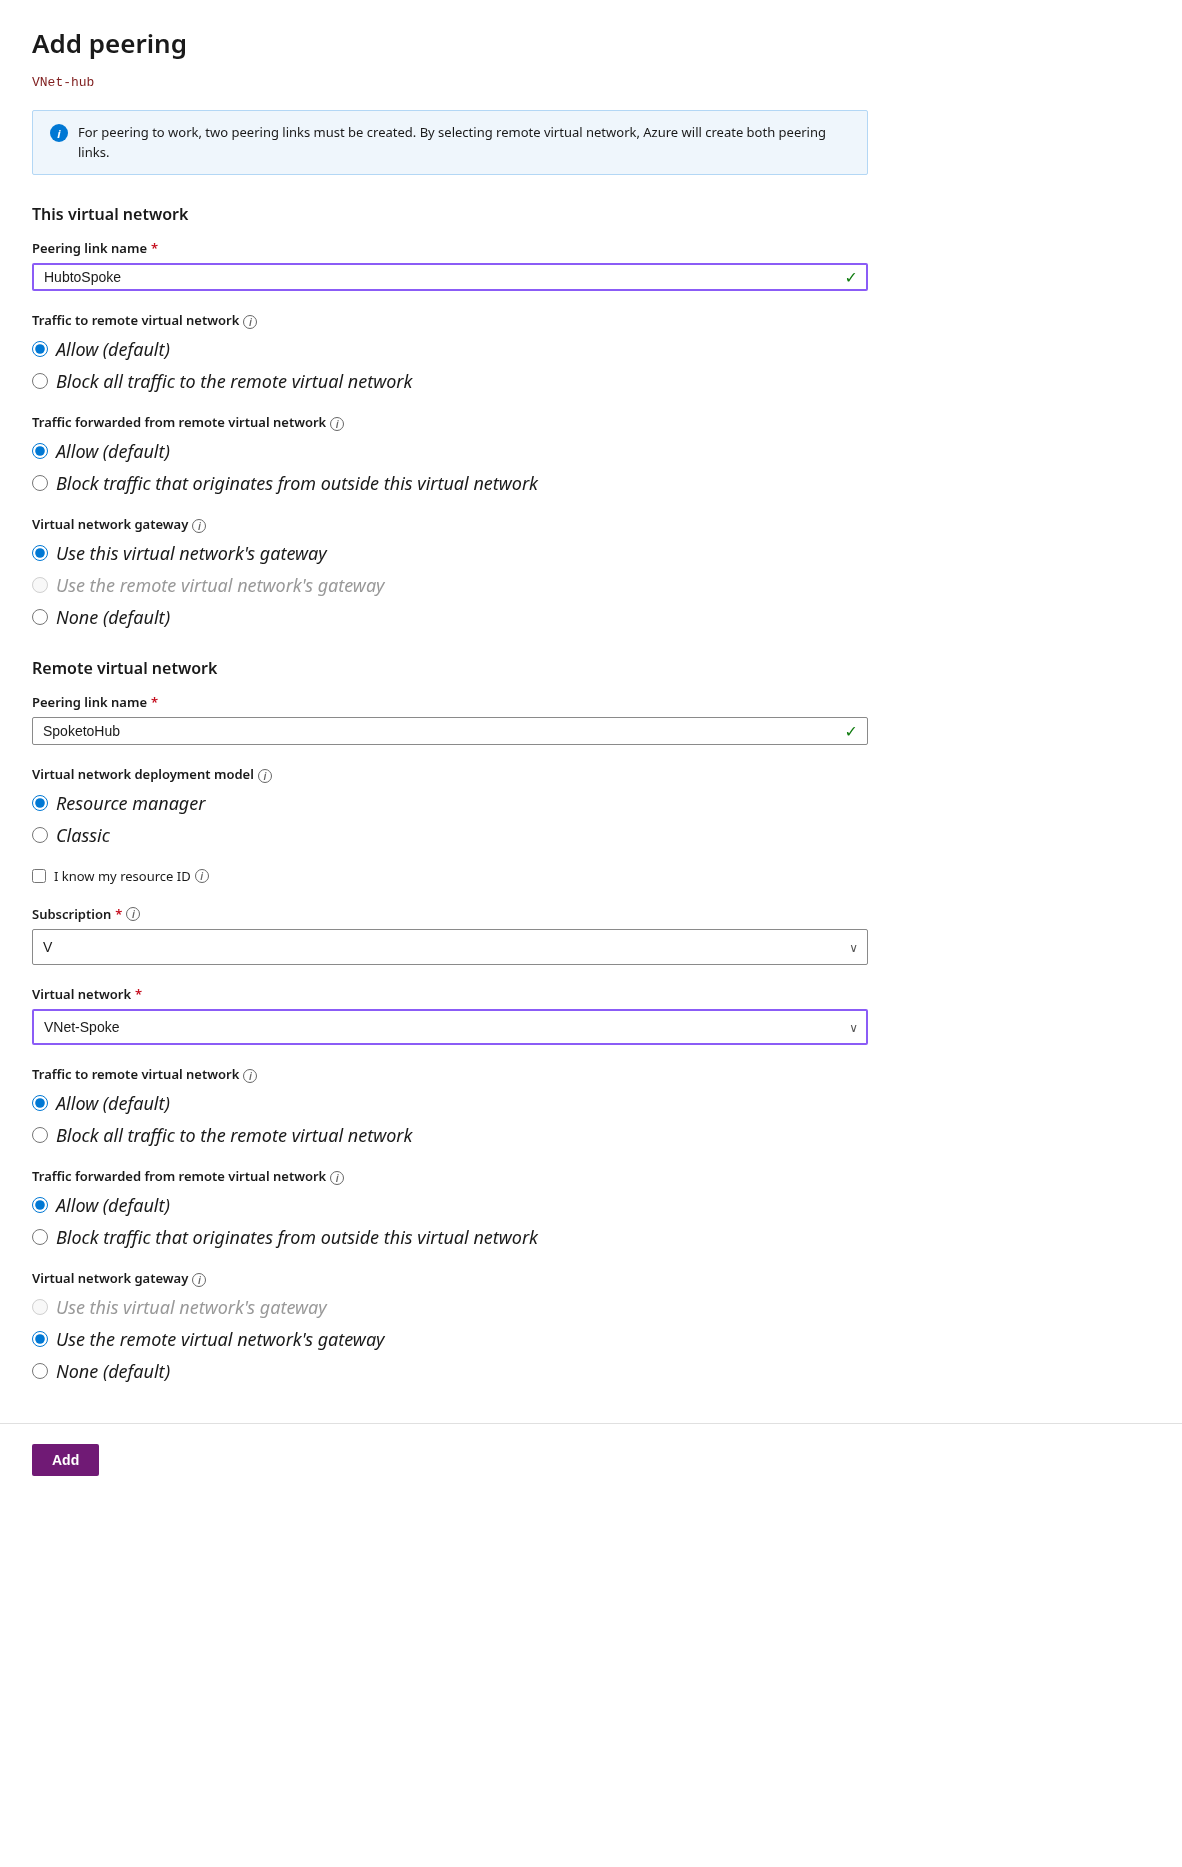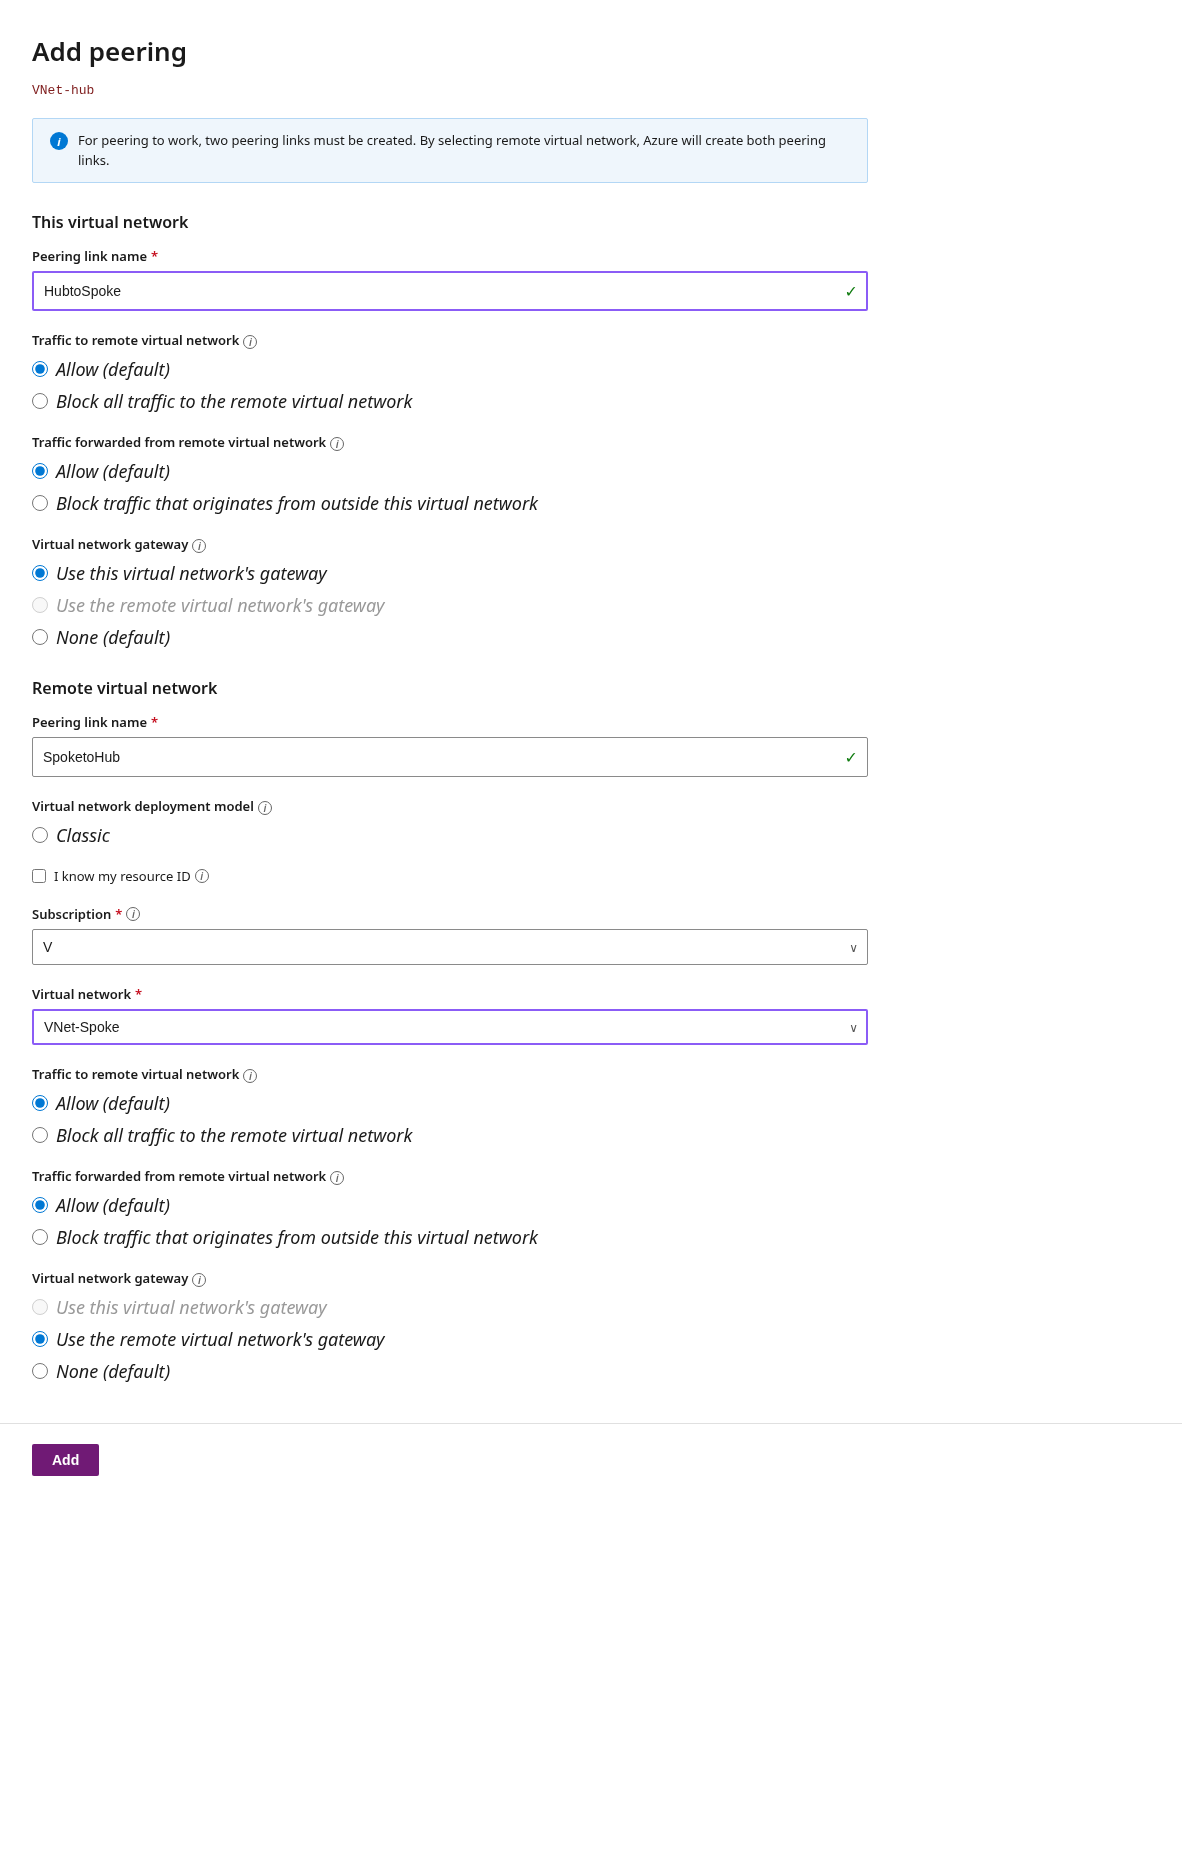--- a/index.html
+++ b/index.html
@@ -13,21 +13,20 @@
     }
     .page-container {
       padding: 28px 32px 0 32px;
       max-width: 900px;
     }
     .page-title {
       font-size: 26px;
       font-weight: 600;
       color: #1a1a1a;
       line-height: 1.2;
-      margin-top: 8px;
     }
     .page-subtitle {
       font-size: 13px;
       color: #7f1d1d;
       margin-top: 16px;
       font-family: Liberation Mono, monospace;
     }
     .info-banner {
       background: #eff6fc;
       border: 1px solid #b3d7f5;
@@ -94,21 +93,21 @@
       align-items: center;
       justify-content: center;
       font-size: 10px;
       color: #666;
       cursor: pointer;
       font-style: italic;
       font-weight: 600;
     }
     .text-input {
       width: 100%;
-      height: 40px;
+      height: 28px;
       border: 1px solid #8a8a8a;
       border-radius: 2px;
       padding: 0 32px 0 10px;
       font-size: 14px;
       color: #1a1a1a;
       outline: none;
       position: relative;
     }
     .input-wrapper {
       position: relative;
@@ -327,20 +326,24 @@
       </div>
     </div>
 
     <div class="field-group">
       <div class="subsection-label">
         <span>Virtual network deployment model</span>
         <span class="info-circle">i</span>
       </div>
       <div class="radio-group">
         <label class="radio-item">
+          <input type="radio" name="deployment_model" checked="" style="">
+          <span class="radio-label">Resource manager</span>
+        </label>
+        <label class="radio-item">
           <input type="radio" name="deployment_model" style="">
           <span class="radio-label">Classic</span>
         </label>
       </div>
     </div>
 
     <div class="field-group">
       <label class="checkbox-item">
         <input type="checkbox" style="">
         <span class="checkbox-label">

